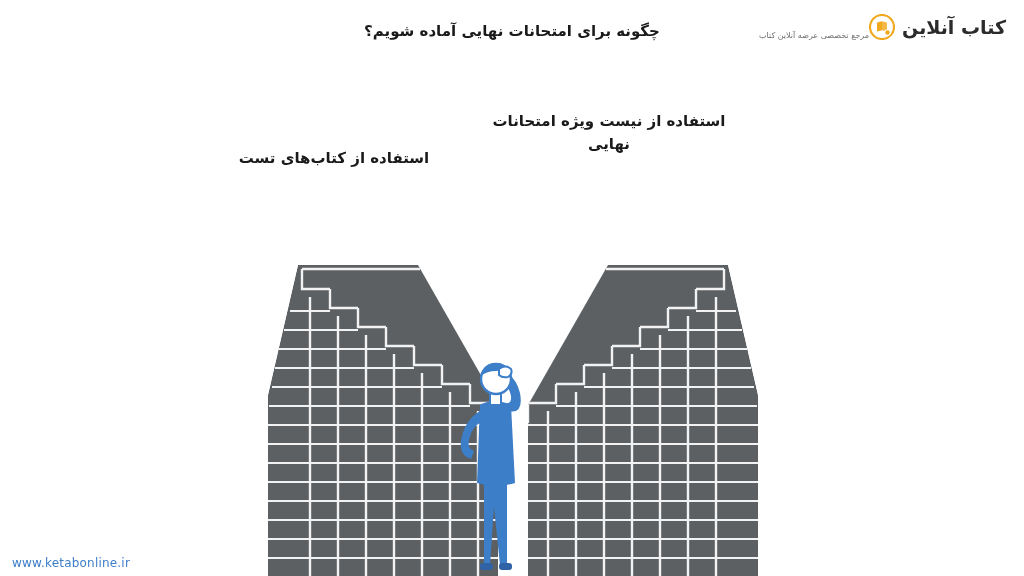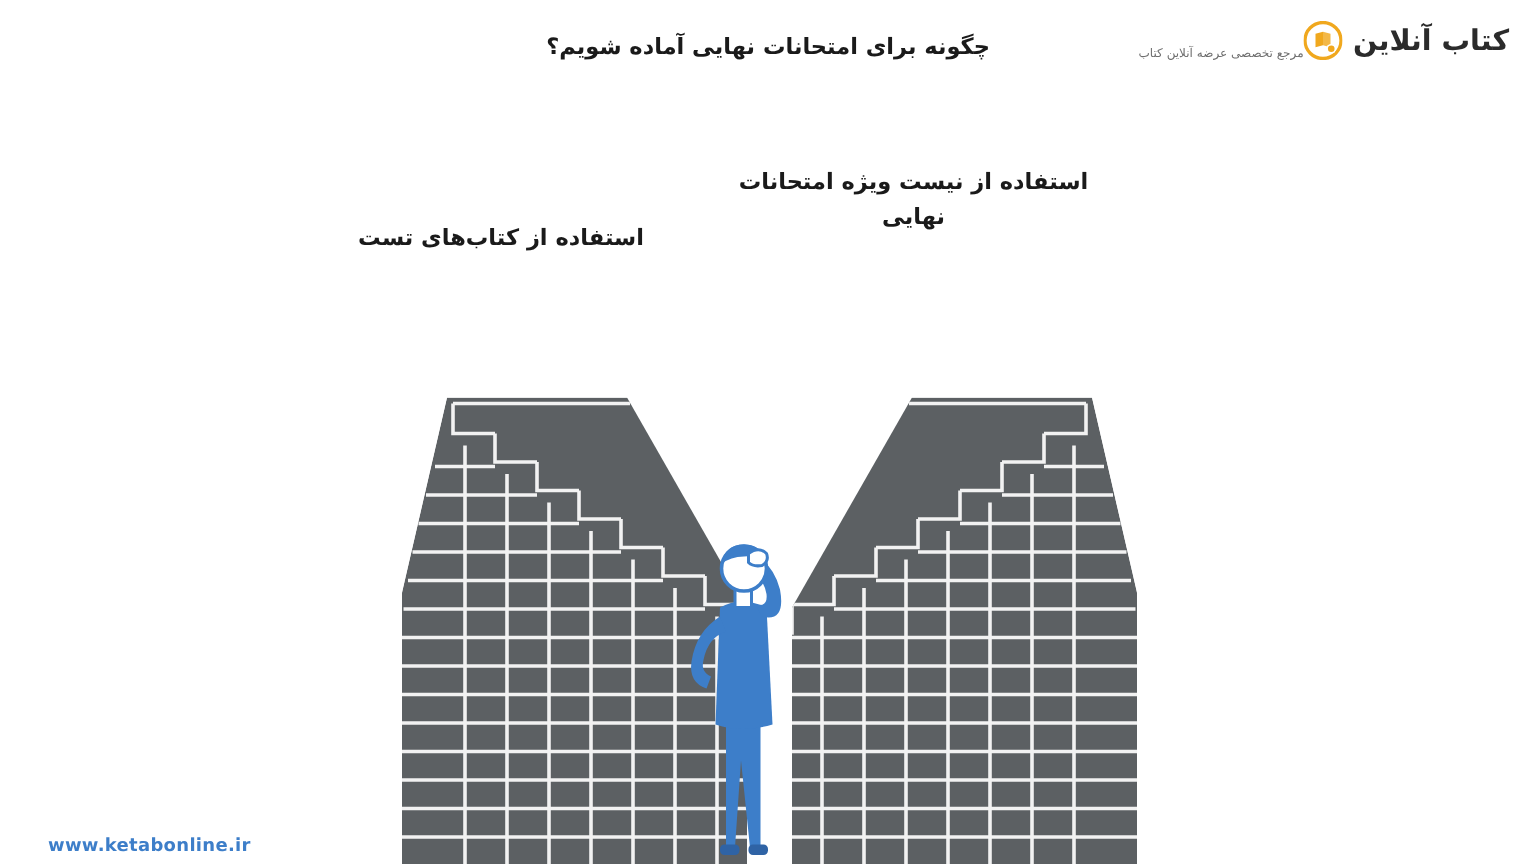--- a/index.html
+++ b/index.html
@@ -104,23 +104,23 @@
     bottom: 0;
     width: 175px;
     height: 26px;
     background: #ffffff;
     display: flex;
     align-items: center;
     direction: ltr;
   }
   .footer-url span {
     font-size: 12px;
-    font-weight: bold;
+    font-weight: normal;
     color: #3d7ec9;
-    padding-left: 32px;
+    padding-left: 12px;
     letter-spacing: .2px;
   }
 </style>
 </head>
 <body>
 
 <div class="page-title">چگونه برای امتحانات نهایی آماده شویم؟</div>
 
 <div class="brand">
   <div class="brand-row">

